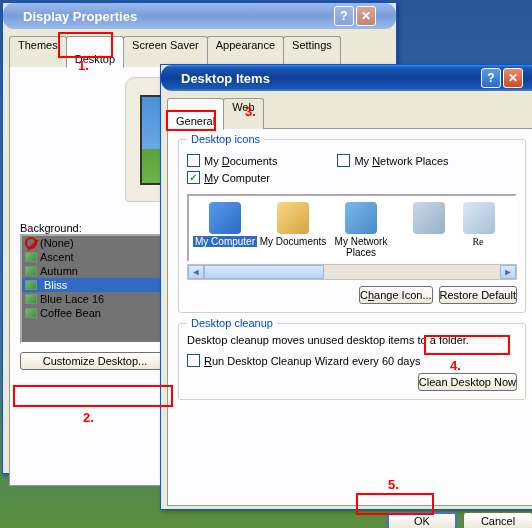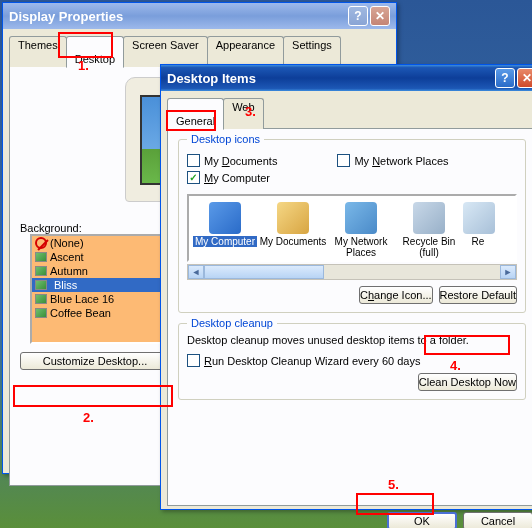--- a/index.html
+++ b/index.html
@@ -17,25 +17,26 @@
     position: absolute;
     border: 1px solid #0055ea;
     background: #ece9d8;
     box-shadow: 2px 2px 4px rgba(0,0,0,0.3);
   }
   .titlebar {
     background: linear-gradient(to bottom, #3c8cde 0%, #1c57b5 10%, #0d3e99 50%, #1c57b5 90%, #3c8cde 100%);
     color: #fff;
     font-weight: bold;
     font-size: 13px;
-    padding: 4px 6px;
+    padding: 4px 20px;
     display: flex;
     align-items: center;
     justify-content: space-between;
     height: 26px;
+    border-radius: 11px;
   }
   .titlebar.inactive {
     background: linear-gradient(to bottom, #9db9eb 0%, #7a9edb 50%, #9db9eb 100%);
   }
   .titlebtns { display: flex; gap: 2px; }
   .titlebtn {
     width: 20px; height: 20px;
     border: 1px solid #fff;
     border-radius: 3px;
     display: flex;
@@ -164,25 +165,24 @@
     padding: 2px 0;
     min-width: 70px;
     text-align: center;
     cursor: default;
   }
   .btnrow { display: flex; gap: 6px; justify-content: flex-end; margin-top: 6px; }
   .btn.default { border: 2px solid #4a6fd6; padding: 1px 11px; }
 
   .bglist {
     border: 2px inset #fff;
-    background: #fdba74;
+    background: #737373;
     height: 110px;
     overflow: hidden;
     width: 160px;
-    margin-left: 10px;
   }
   .bglist .row { padding: 1px 3px; display:flex; align-items:center; gap:3px; }
   .bglist .row.sel { background: #316ac5; color: #fff; gap: 7px; }
   .bglist .imgic { width:12px; height:10px; background:linear-gradient(135deg,#6fbf6f,#3a8f3a); border:1px solid #888; flex-shrink:0;}
   .noneic { width:12px; height:12px; border:2px solid #d40000; border-radius:50%; position:relative; flex-shrink:0;}
   .noneic::after{content:"";position:absolute;width:14px;height:2px;background:#d40000;transform:rotate(-45deg);top:5px;left:-1px;}
 
   .monitor {
     width: 150px;
     height: 125px;
@@ -314,23 +314,22 @@
         <div class="iconitem">
           <div class="ic" style="background:linear-gradient(135deg,#f5d785,#d8a542);"></div>
           <span>My Documents</span>
         </div>
         <div class="iconitem">
           <div class="ic" style="background:linear-gradient(135deg,#7ab8e8,#4a8ac8);"></div>
           <span>My Network Places</span>
         </div>
         <div class="iconitem">
           <div class="ic" style="background:linear-gradient(135deg,#c8d8e8,#98b0c8);"></div>
-          <span>Recycle Bin (full)</span>
-        </div>
-        <div class="iconitem" style="width:30px;">
+        </div>
+        <div class="iconitem" style="width:30px;font-family:Liberation Serif, serif;">
           <div class="ic" style="background:linear-gradient(135deg,#d8e8f5,#a8c0d8);"></div>
           <span>Re</span>
         </div>
       </div>
       <div class="scrollbar">
         <div class="arrow">◄</div>
         <div class="thumb"></div>
         <div class="track"></div>
         <div class="arrow">►</div>
       </div>

